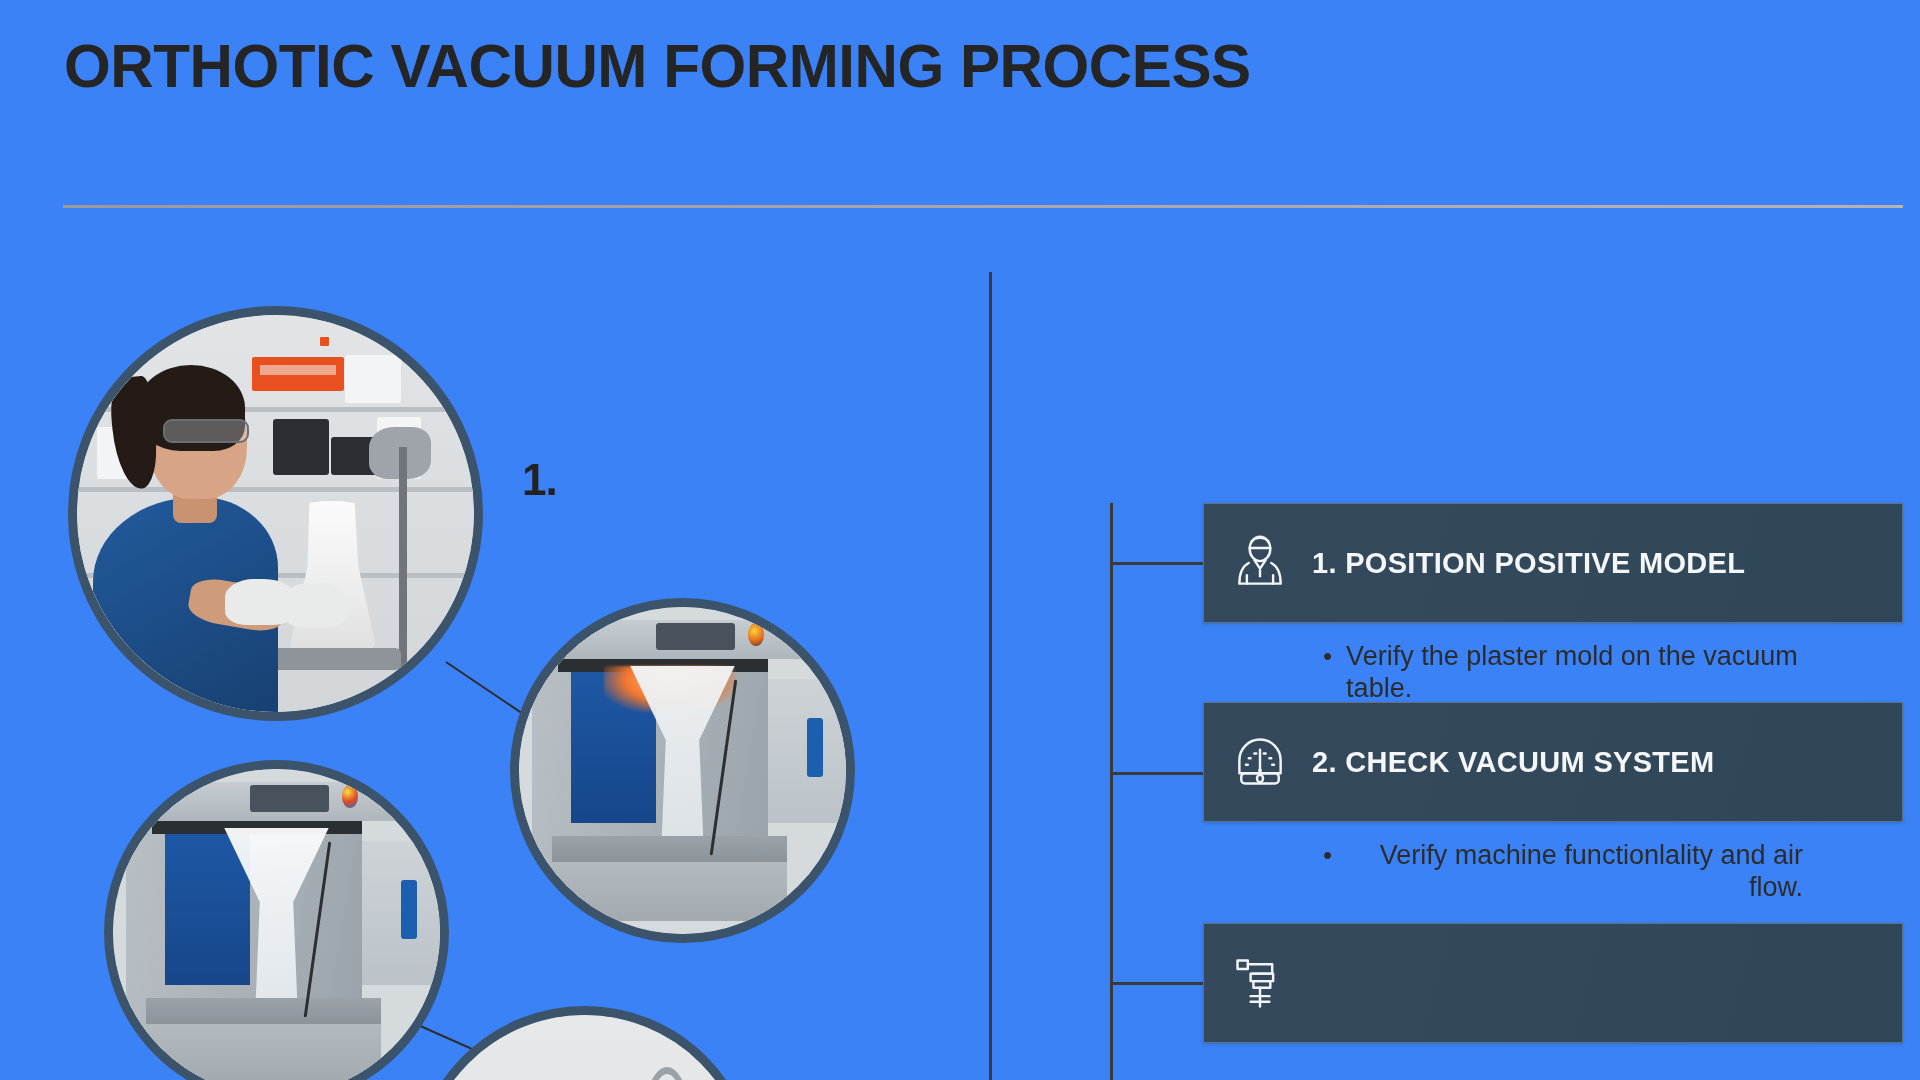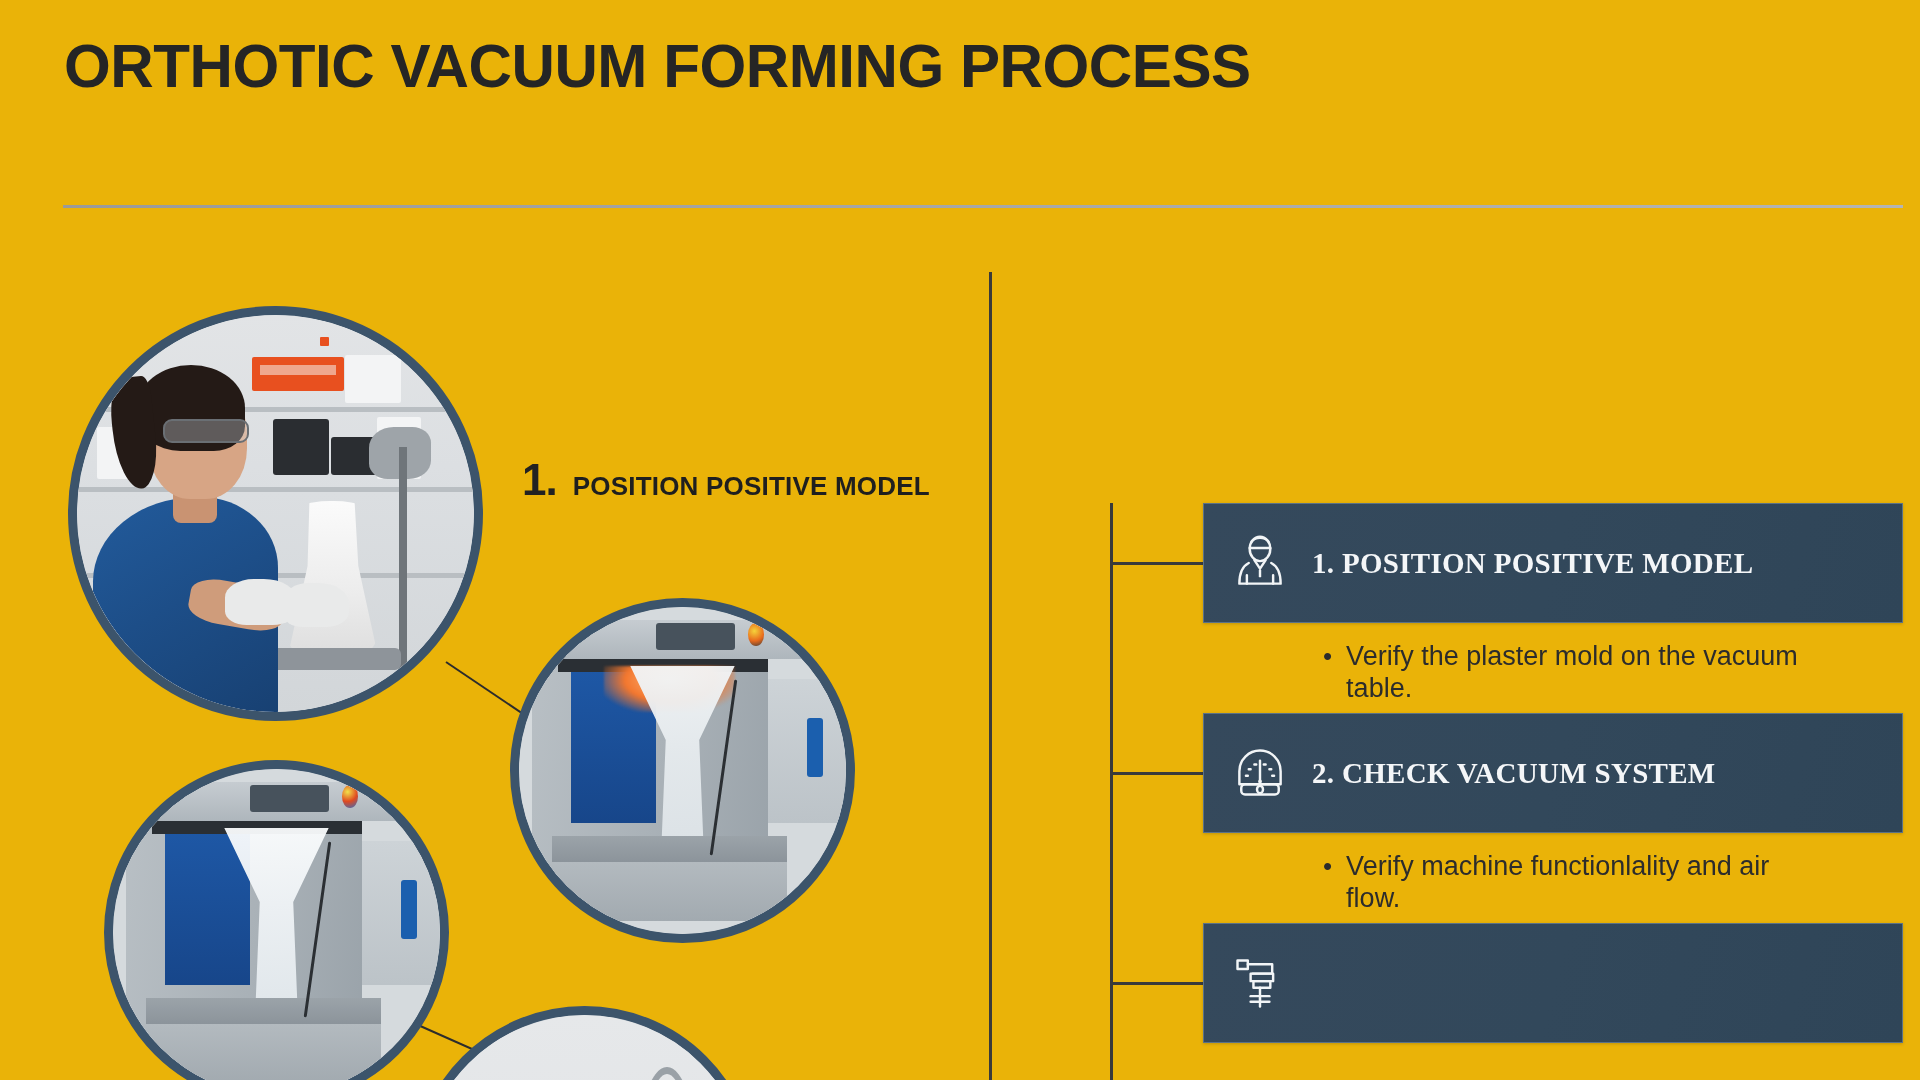--- a/index.html
+++ b/index.html
@@ -11,21 +11,21 @@
     height: 1080px;
     overflow: hidden;
     background: #e8e8e8;
     font-family: "Liberation Sans", sans-serif;
     position: relative;
   }
 
   #slide {
     position: absolute;
     inset: 0;
-    background: #eab308;
+    background: #3b82f6;
     overflow: hidden;
   }
 
   
   #title {
     position: absolute;
     left: 64px;
     top: 30px;
     font-size: 62px;
     font-weight: bold;
@@ -309,21 +309,20 @@
   }
   .step-icon svg { width: 100%; height: 100%; display: block; }
 
   .step-title {
     margin-left: 22px;
     font-size: 29px;
     font-weight: bold;
     color: #f4f6f8;
     letter-spacing: 0.3px;
     white-space: nowrap;
-    font-family: Liberation Serif, serif;
   }
 
   .step-bullets {
     margin-top: 18px;
     padding-left: 120px;
   }
   .bullet {
     display: flex;
     align-items: flex-start;
     gap: 14px;
@@ -424,21 +423,20 @@
     <div class="photo-inner">
       <div class="p4-bg"></div>
 
       <div class="p4-faucet"></div>
 
     </div>
   </div>
 
   <div id="step-label-1">
     <span class="num">1.</span>
-    <span class="txt">POSITION POSITIVE MODEL</span>
   </div>
 
   <div id="right-panel">
 
     <div id="trunk"></div>
 
     <div class="branch" style="top:72px;"></div>
     <div class="branch" style="top:282px;"></div>
     <div class="branch" style="top:492px;"></div>
 
@@ -458,21 +456,21 @@
         <div class="step-title">1.  POSITION POSITIVE MODEL</div>
       </div>
       <div class="step-bullets">
         <div class="bullet">
           <span class="dot">•</span>
           <span>Verify the plaster mold on the vacuum table.</span>
         </div>
       </div>
     </div>
 
-    <div class="step-block" style="top:223px;">
+    <div class="step-block" style="top:212px;text-align:right;">
       <div class="step-card">
         <div class="step-icon">
           <svg viewBox="0 0 64 64" fill="none" stroke="currentColor" stroke-width="2.6" stroke-linecap="round" stroke-linejoin="round">
             <path d="M10 44 V30 a22 22 0 0 1 44 0 v14 z"></path>
             <path d="M32 40 L32 19"></path>
             <circle cx="32" cy="41" r="2" fill="currentColor" stroke="none"></circle>
             <path d="M17 35 h2 M20 28 h2 M26 23 h2 M36 23 h2 M42 28 h2 M45 35 h2"></path>
             <rect x="12" y="44" width="40" height="11" rx="4"></rect>
             <ellipse cx="32" cy="49.5" rx="3.2" ry="4"></ellipse>
           </svg>

